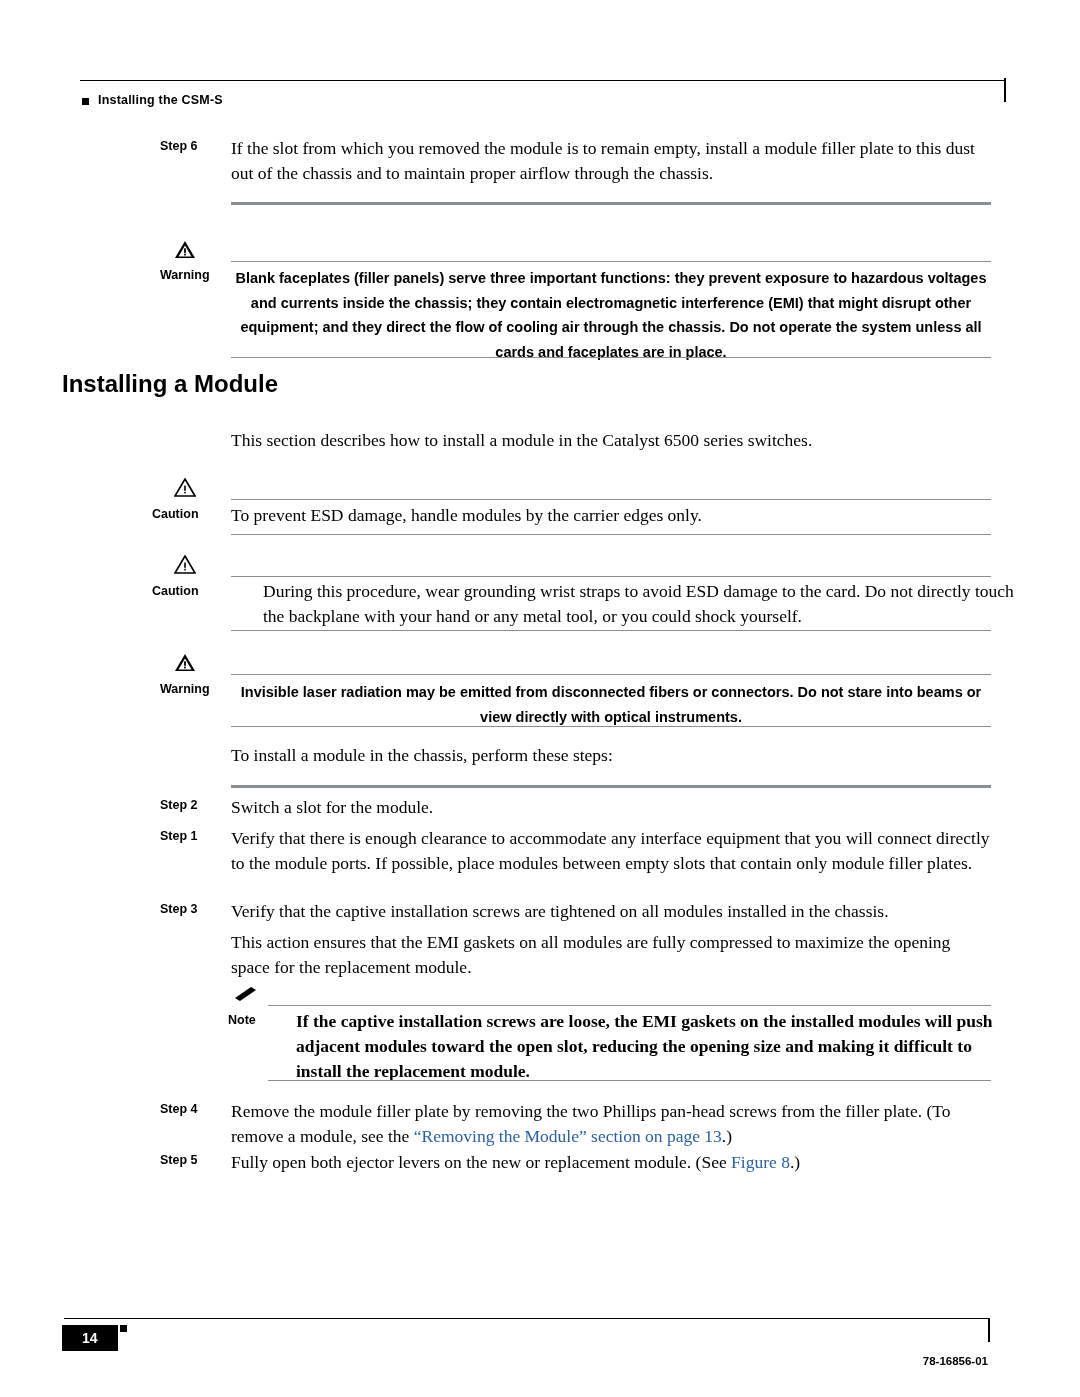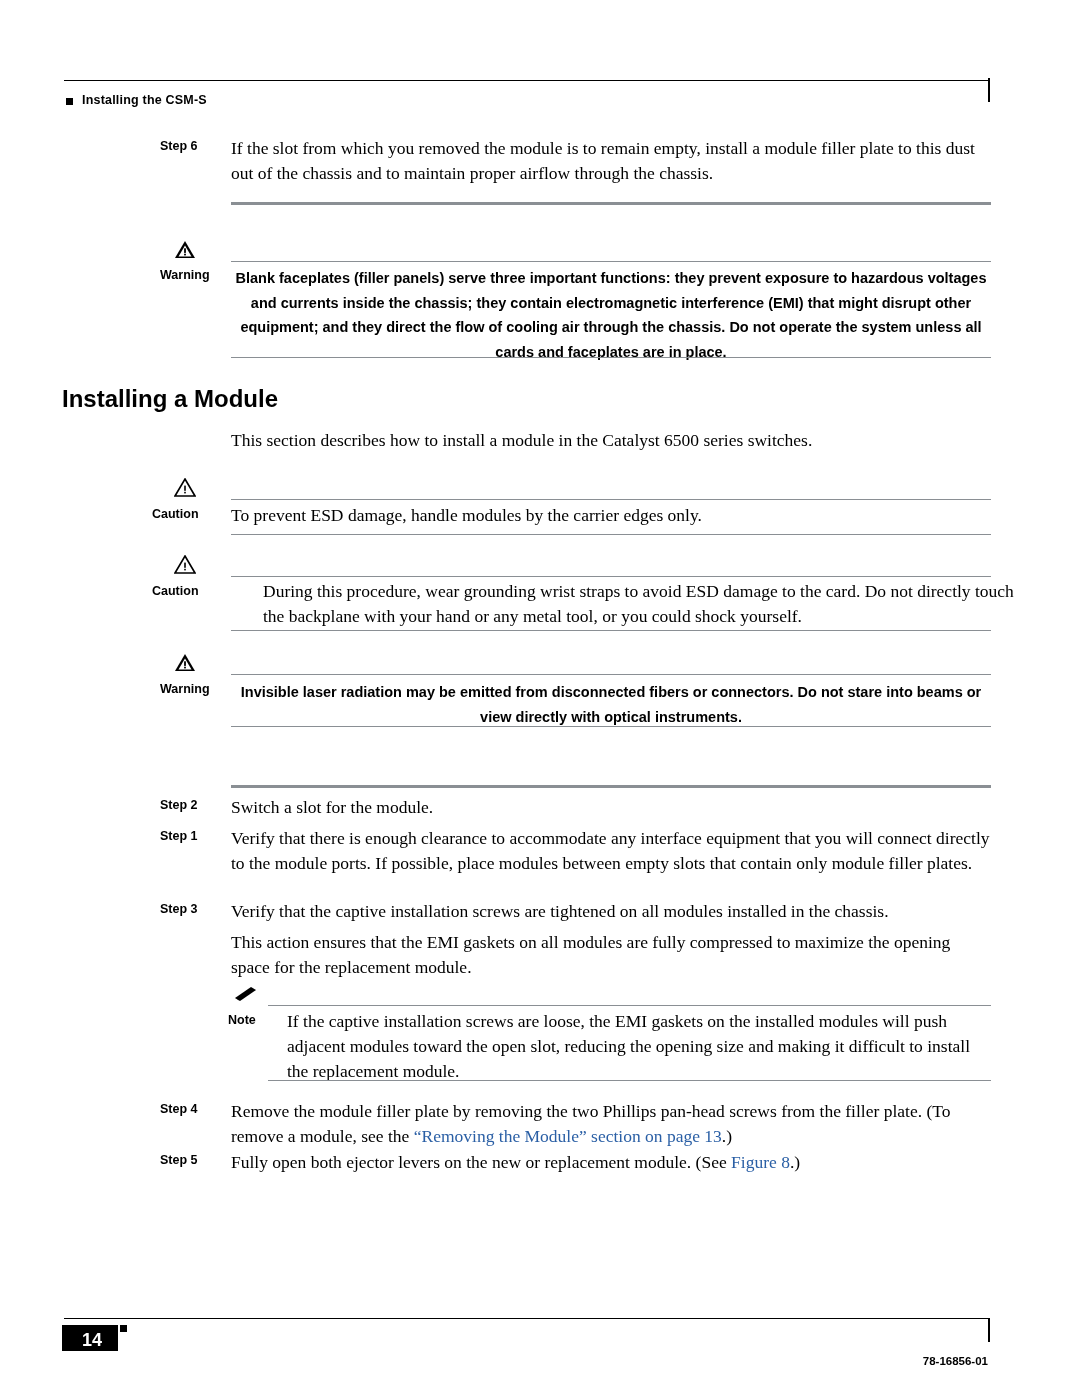--- a/index.html
+++ b/index.html
@@ -19,21 +19,21 @@
   .page {
     position: relative;
     width: 1080px;
     height: 1397px;
   }
 
   
   .header {
     position: absolute;
     top: 40px;
-    left: 0;
+    left: 16px;
     width: 872px;
     height: 40px;
   }
   .header-rule {
     position: absolute;
     left: 64px;
     top: 40px;
     width: 926px;
     height: 1px;
     background: #000000;
@@ -181,21 +181,21 @@
     width: 56px;
     height: 26px;
     background: #000000;
   }
   .footer-pagenum {
     position: absolute;
     left: 82px;
     top: 1330px;
     font-family: "Liberation Sans", sans-serif;
     font-weight: bold;
-    font-size: 18px;
+    font-size: 14px;
     color: #ffffff;
   }
   .footer-title {
     position: absolute;
     left: 135px;
     top: 1327px;
     font-family: "Liberation Sans", sans-serif;
     font-weight: bold;
     font-size: 12.5px;
     color: #000000;
@@ -237,21 +237,21 @@
       <polygon points="11,5.5 17.5,16.6 4.5,16.6" fill="#ffffff"></polygon>
       <rect x="10.1" y="8.3" width="1.8" height="4.6" fill="#000000"></rect>
       <rect x="10.1" y="13.7" width="1.8" height="1.7" fill="#000000"></rect>
     </svg>
   </div>
   <div class="rule-thin" style="top:261px;"></div>
   <div style="position:absolute; left:160px; top:268px;" class="label-bold">Warning</div>
   <div class="notice-text" style="position:absolute; left:231px; top:266px; width:760px;">Blank faceplates (filler panels) serve three important functions: they prevent exposure to hazardous voltages and currents inside the chassis; they contain electromagnetic interference (EMI) that might disrupt other equipment; and they direct the flow of cooling air through the chassis. Do not operate the system unless all cards and faceplates are in place.</div>
   <div class="rule-thin" style="top:357px;"></div>
 
-  <div class="section-heading" style="top:385px;text-align:center;">Installing a Module</div>
+  <div class="section-heading" style="top:370px;text-align:center;">Installing a Module</div>
 
   <div class="body-text" style="position:absolute; left:231px; top:428px; width:760px;">This section describes how to install a module in the Catalyst 6500 series switches.</div>
 
   <div class="tri-icon" style="left:174px; top:478px;">
     <svg width="22" height="19" viewBox="0 0 22 19">
       <polygon points="11,1 21,18 1,18" fill="#ffffff" stroke="#000000" stroke-width="1.6"></polygon>
       <rect x="10.2" y="7.6" width="1.6" height="5.2" fill="#000000"></rect>
       <rect x="10.2" y="13.8" width="1.6" height="1.6" fill="#000000"></rect>
     </svg>
   </div>
@@ -278,20 +278,21 @@
       <polygon points="11,5.5 17.5,16.6 4.5,16.6" fill="#ffffff"></polygon>
       <rect x="10.1" y="8.3" width="1.8" height="4.6" fill="#000000"></rect>
       <rect x="10.1" y="13.7" width="1.8" height="1.7" fill="#000000"></rect>
     </svg>
   </div>
   <div class="rule-thin" style="top:674px;"></div>
   <div style="position:absolute; left:160px; top:682px;" class="label-bold">Warning</div>
   <div class="notice-text" style="position:absolute; left:231px; top:680px; width:760px;">Invisible laser radiation may be emitted from disconnected fibers or connectors. Do not stare into beams or view directly with optical instruments.</div>
   <div class="rule-thin" style="top:726px;"></div>
 
+  <div class="body-text" style="position:absolute; left:231px; top:743px; width:760px;">To install a module in the chassis, perform these steps:</div>
 
   <div class="rule-thick" style="top:785px;"></div>
 
   <div class="step-row" style="top:798px;">
     <div class="step-label label-bold">Step 2</div>
     <div class="step-body body-text">Switch a slot for the module.</div>
   </div>
 
   <div class="step-row" style="top:829px;">
     <div class="step-label label-bold">Step 1</div>
@@ -306,21 +307,21 @@
   <div class="body-text" style="position:absolute; left:231px; top:930px; width:760px;">This action ensures that the EMI gaskets on all modules are fully compressed to maximize the opening space for the replacement module.</div>
 
   <div class="note-icon" style="left:234px; top:985px;">
     <svg width="24" height="17" viewBox="0 0 24 17">
       <path d="M1 13 L17 2 L22 5 L6 16 Z" fill="#000000"></path>
       <path d="M1 13 L4 14.5 L6 16 Z" fill="#000000"></path>
     </svg>
   </div>
   <div class="rule-thin" style="top:1005px; left:268px; width:723px;"></div>
   <div style="position:absolute; left:228px; top:1013px;" class="label-bold">Note</div>
-  <div class="body-text" style="position:absolute; left:287px; top:1009px; width:703px;">If the captive installation screws are loose, the EMI gaskets on the installed modules will push adjacent modules toward the open slot, reducing the opening size and making it difficult to install the replacement module.</div>
+  <div class="body-text" style="position:absolute; left:296px; top:1009px; width:703px;font-weight:bold;">If the captive installation screws are loose, the EMI gaskets on the installed modules will push adjacent modules toward the open slot, reducing the opening size and making it difficult to install the replacement module.</div>
   <div class="rule-thin" style="top:1080px; left:268px; width:723px;"></div>
 
   <div class="step-row" style="top:1102px;">
     <div class="step-label label-bold">Step 4</div>
     <div class="step-body body-text"><span>Remove the module filler plate by removing the two Phillips pan-head screws from the filler plate. (To remove a module, see the </span><span class="xref">“Removing the Module” section on page 13</span><span>.)</span></div>
   </div>
 
   <div class="step-row" style="top:1153px;">
     <div class="step-label label-bold">Step 5</div>
     <div class="step-body body-text"><span>Fully open both ejector levers on the new or replacement module. (See </span><span class="xref">Figure 8</span><span>.)</span></div>

